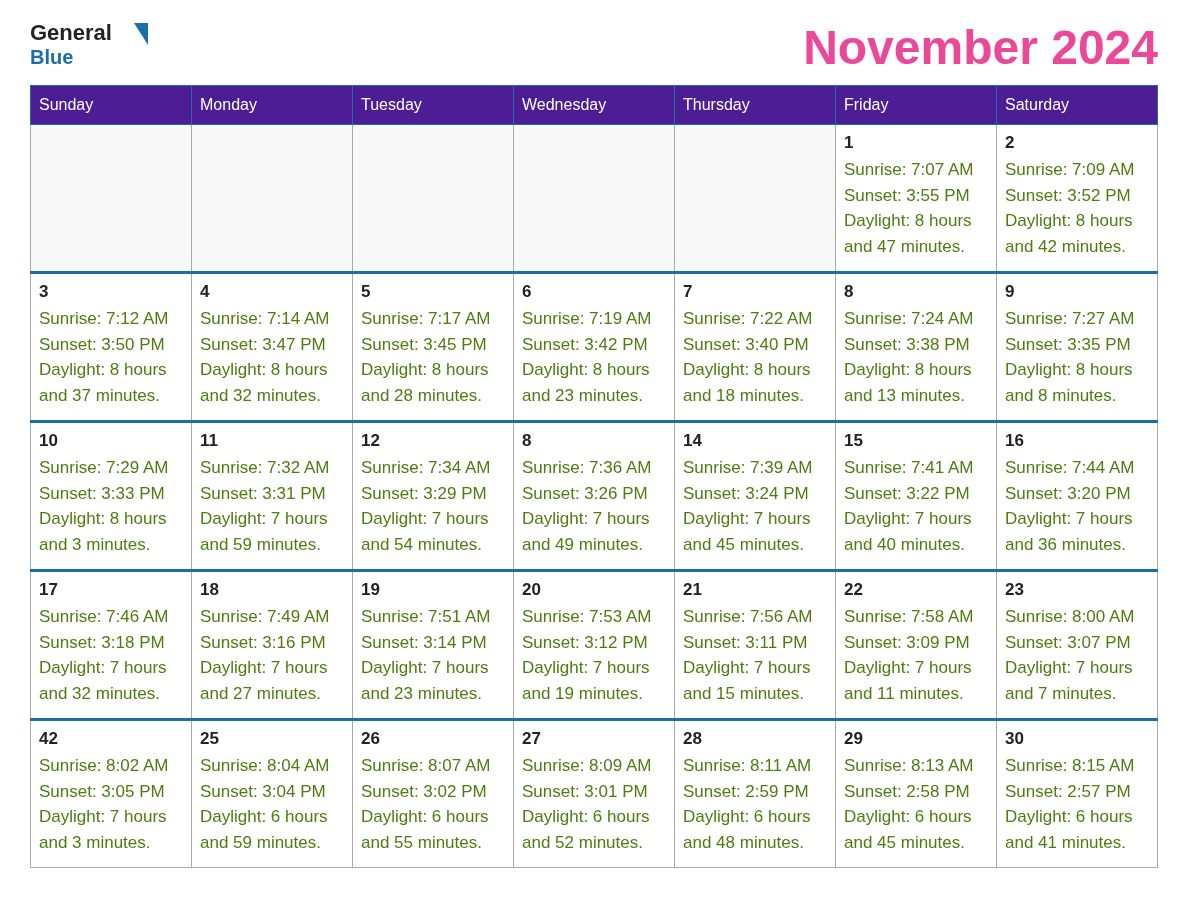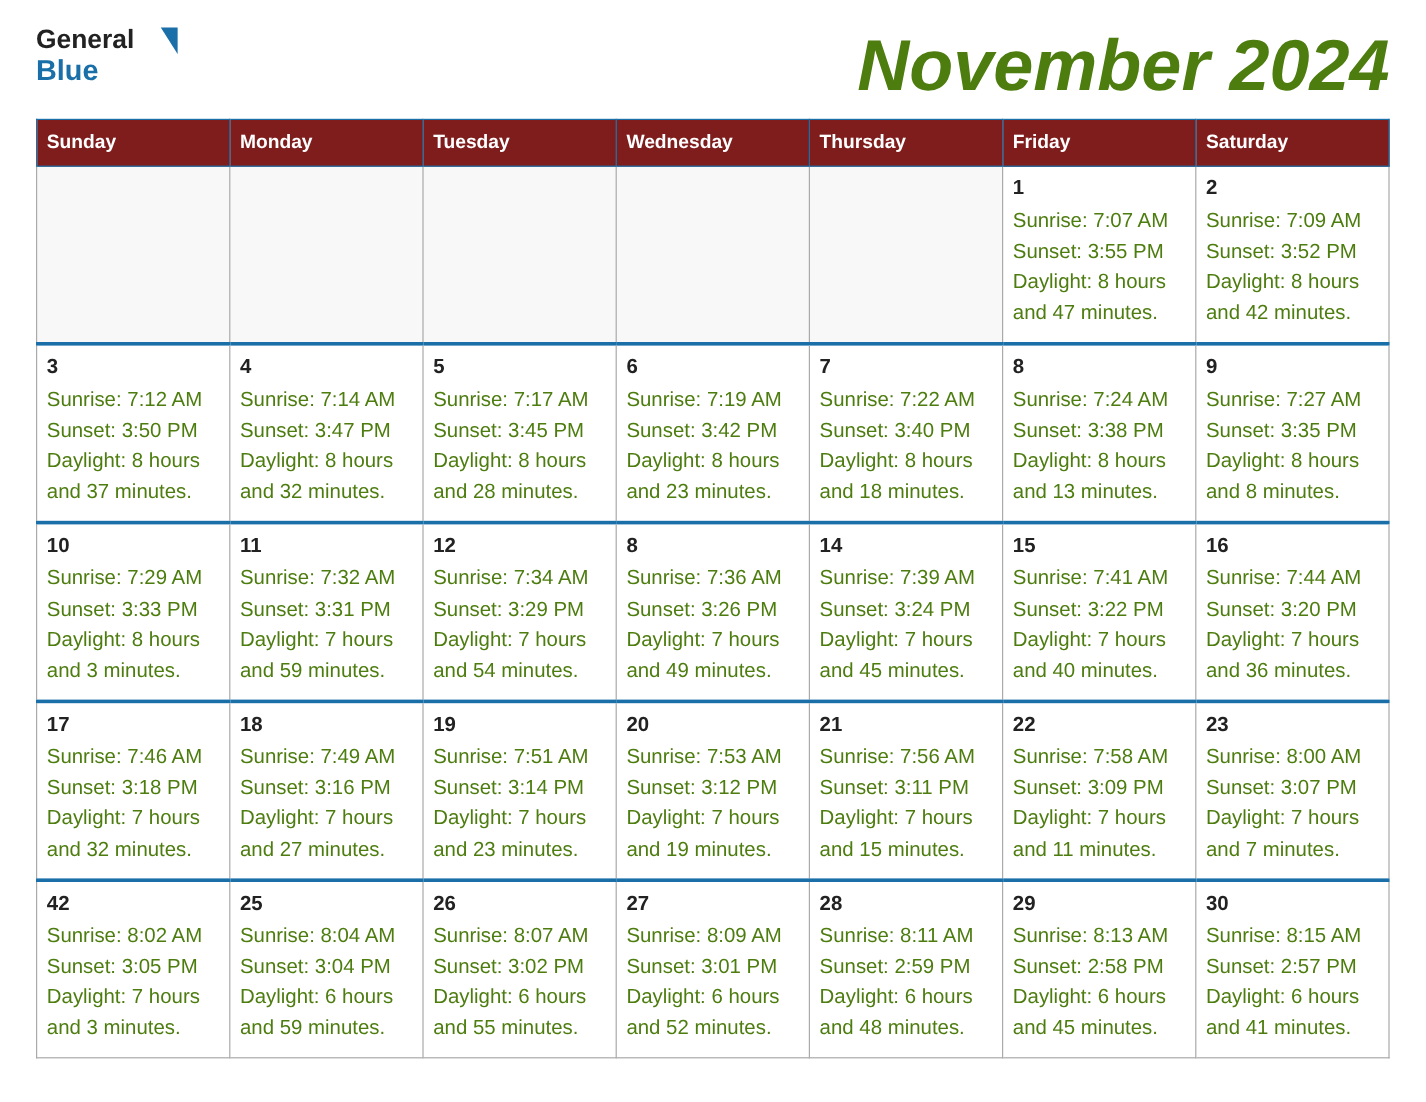--- a/index.html
+++ b/index.html
@@ -14,21 +14,21 @@
       align-items: flex-start;
       justify-content: space-between;
       margin-bottom: 10px;
     }
     .logo-text-general {
       font-size: 22px;
       font-weight: bold;
       color: #222;
     }
     .logo-text-blue {
-      font-size: 24px;
+      font-size: 20px;
       font-weight: bold;
       color: #1a6fa8;
     }
     .logo-triangle {
       width: 0;
       height: 0;
       border-left: 14px solid transparent;
       border-top: 22px solid #1a6fa8;
       margin-left: 2px;
       margin-top: 2px;
@@ -40,40 +40,39 @@
     }
     .logo-line1 {
       display: flex;
       align-items: center;
       gap: 20px;
     }
     .title-block {
       text-align: right;
     }
     .month-title {
-      font-size: 60px;
-      font-weight: bold;
-      color: #4d7c0f;
-      font-style: italic;
+      font-size: 48px;
+      font-weight: bold;
+      color: #ec4899;
     }
     .location-title {
       font-size: 22px;
       color: #444;
       margin-top: 4px;
     }
     .calendar-table {
       width: 100%;
       border-collapse: collapse;
       margin-top: 10px;
     }
     .calendar-table th {
-      background: #7f1d1d;
+      background: #4c1d95;
       color: #fff;
       font-size: 16px;
-      font-weight: bold;
+      font-weight: normal;
       padding: 10px 8px;
       text-align: left;
       border: 1px solid #1a6fa8;
     }
     .calendar-table td {
       vertical-align: top;
       padding: 8px 8px 12px 8px;
       border: 1px solid #aaa;
       width: 14.28%;
       min-height: 100px;

